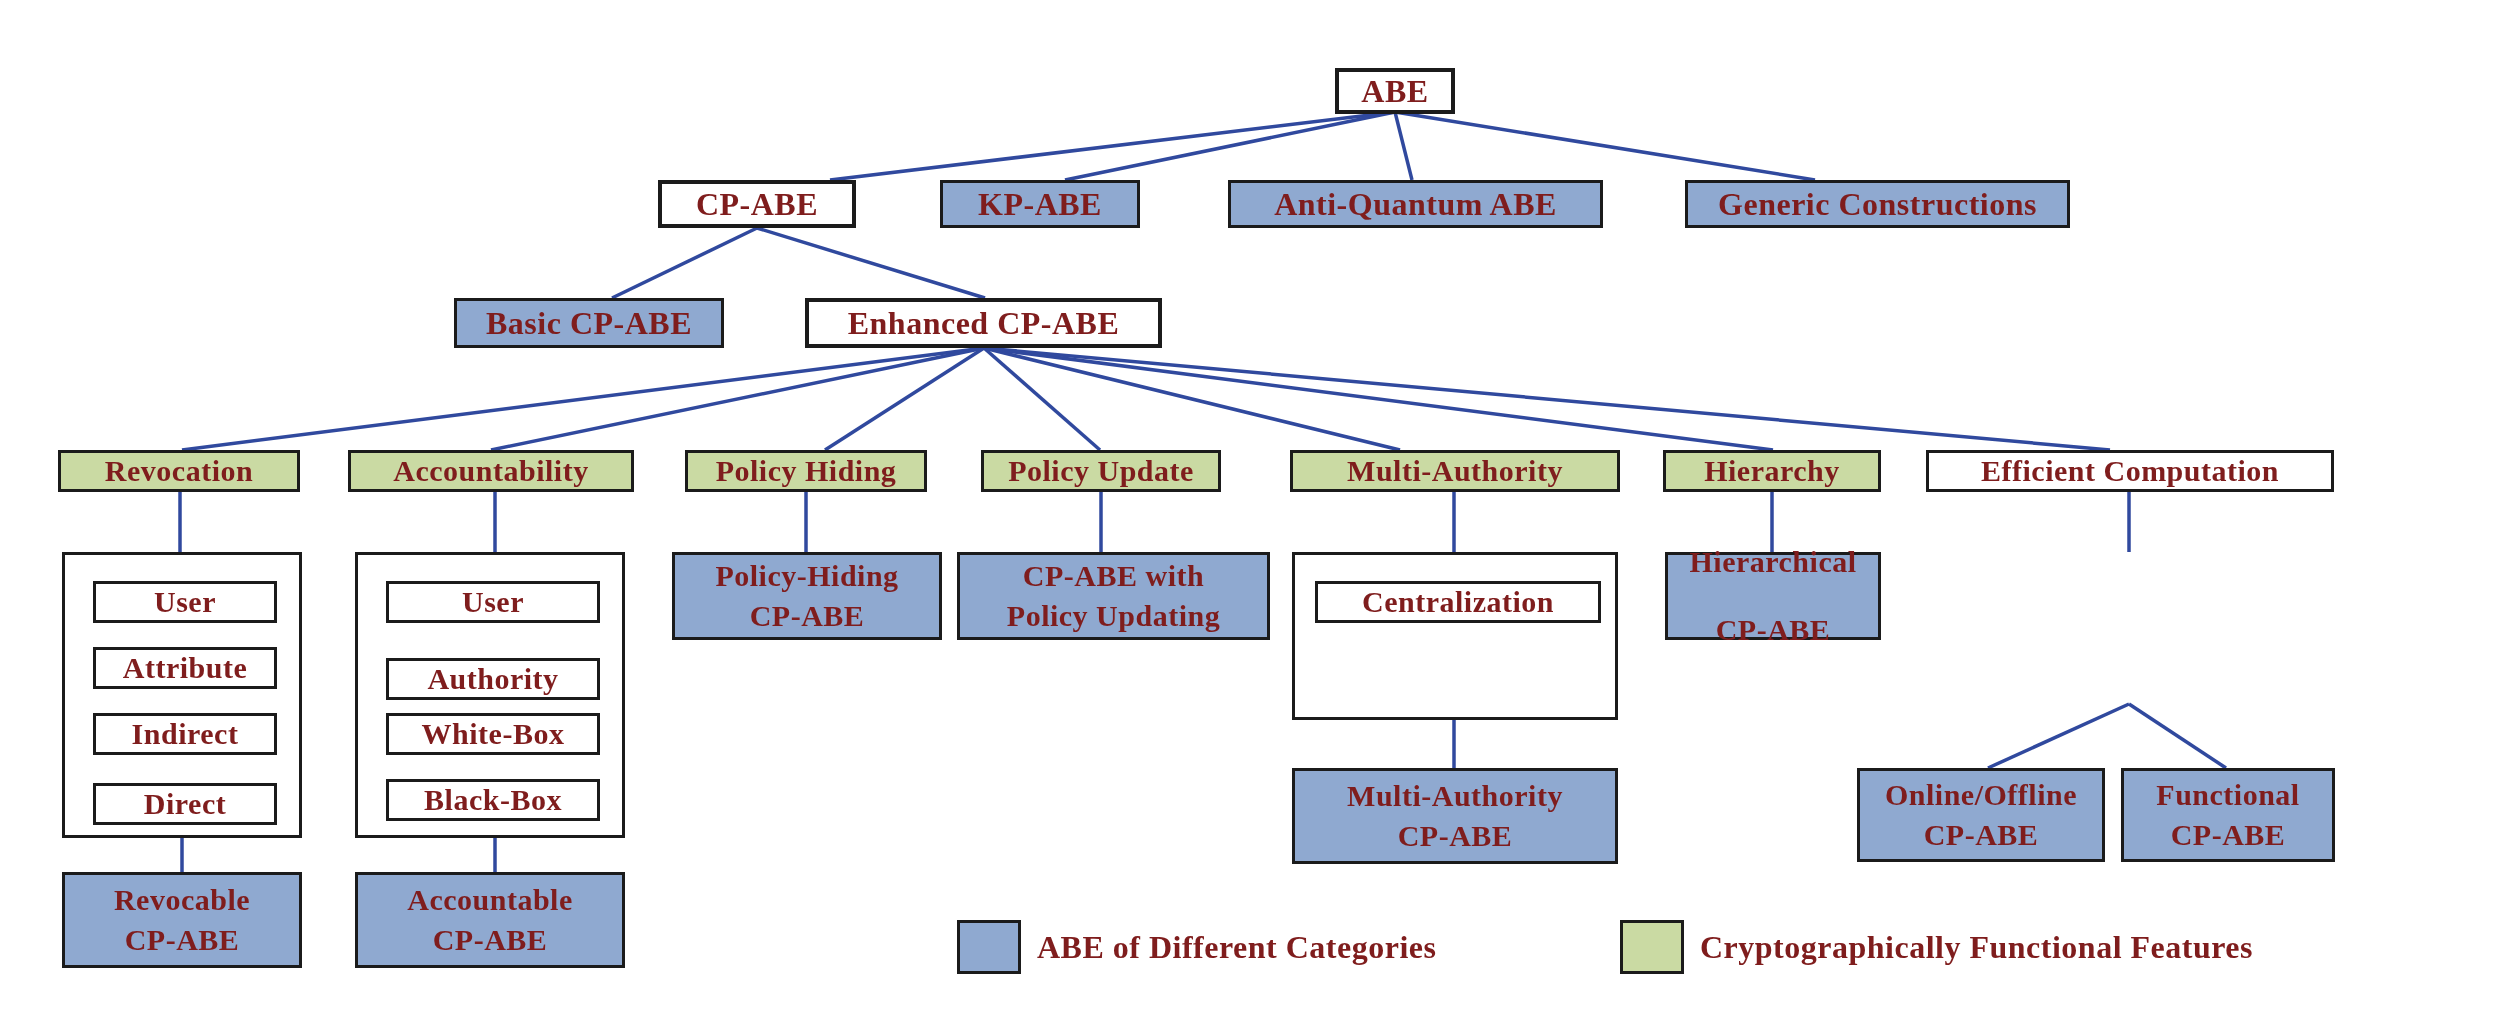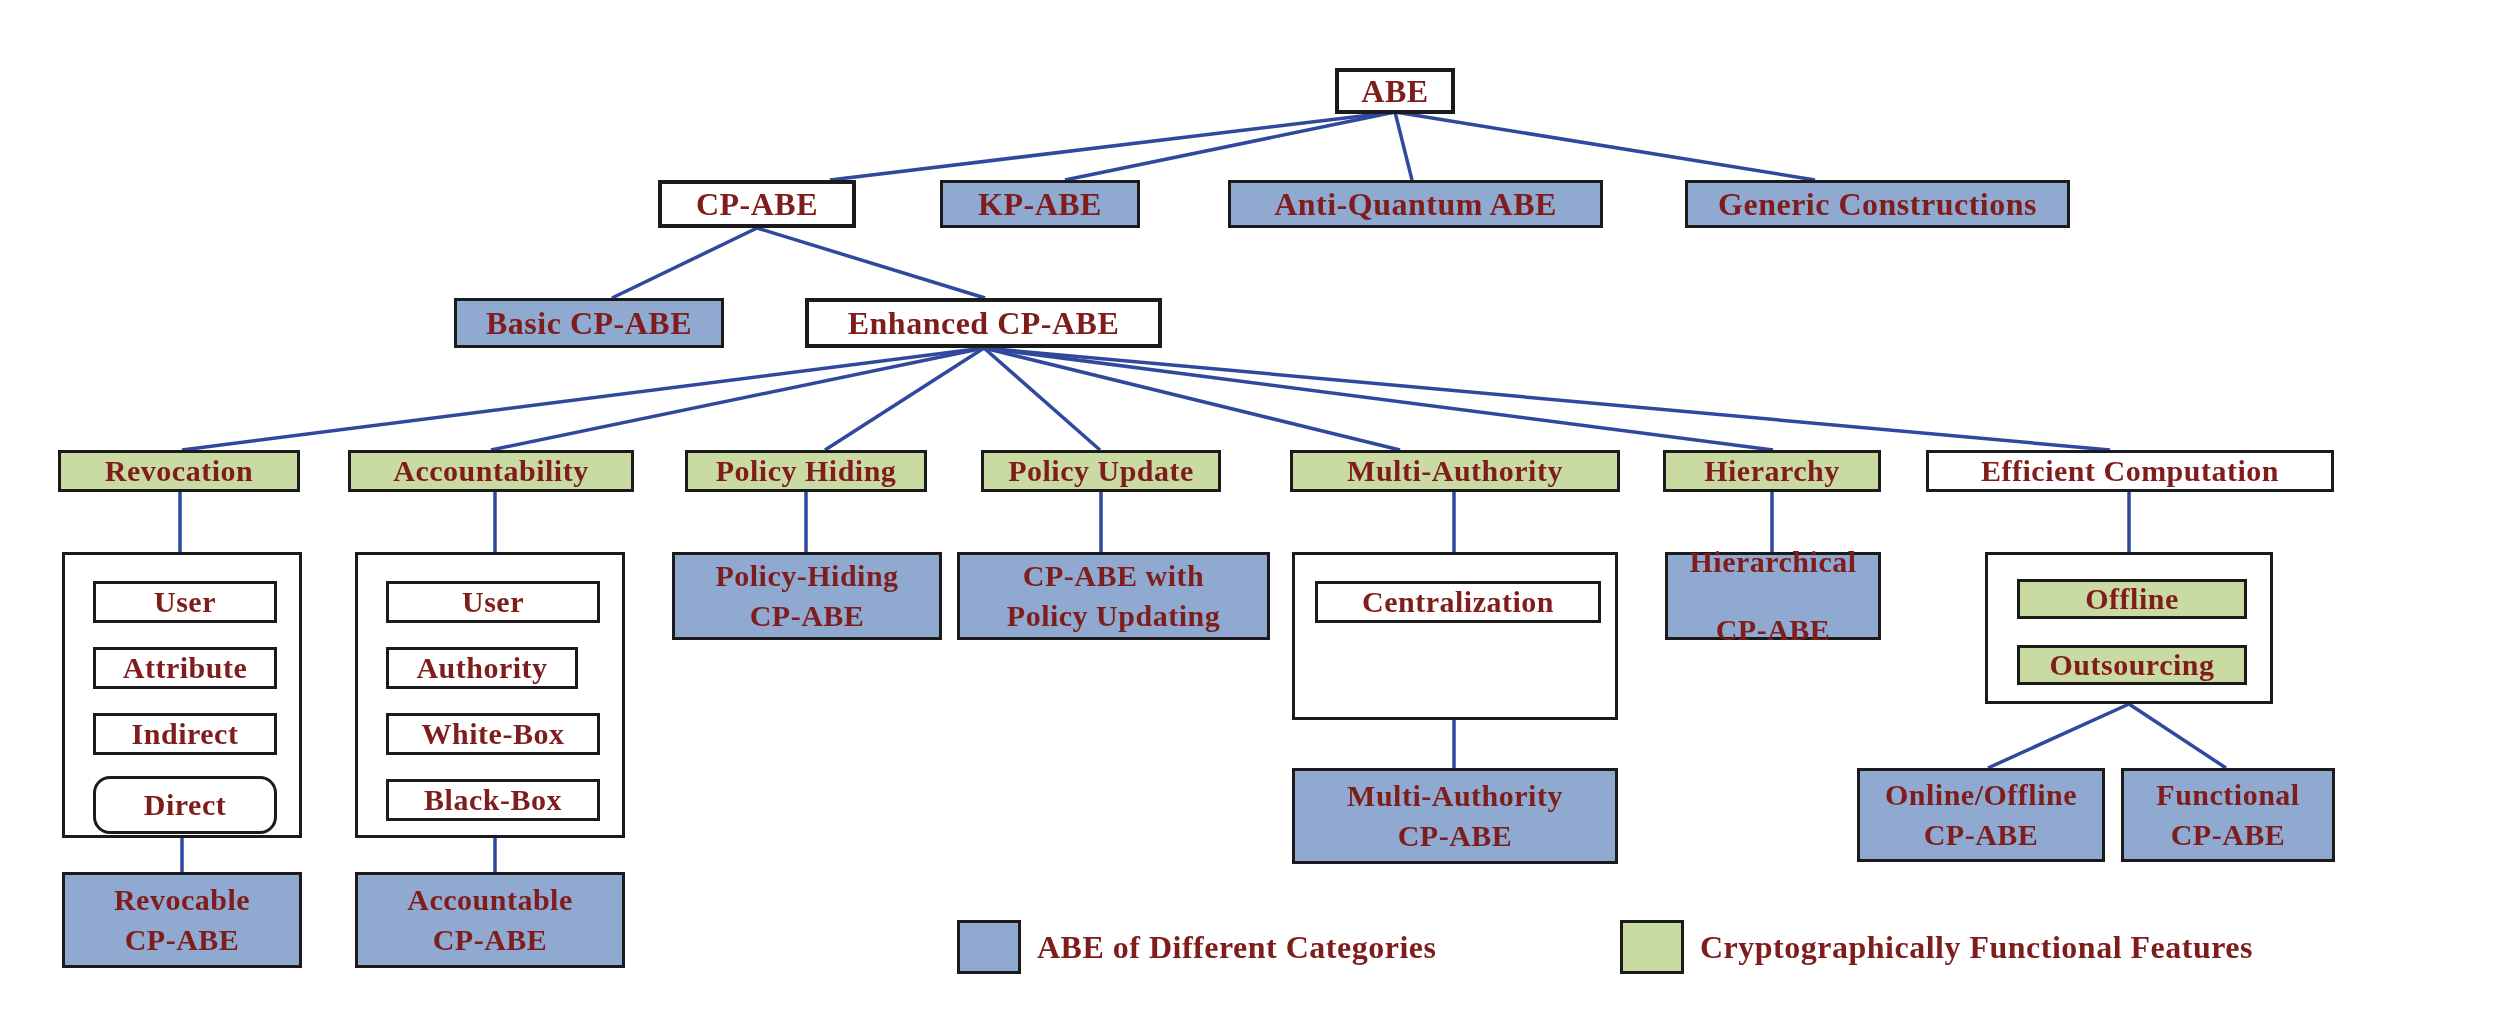--- a/index.html
+++ b/index.html
@@ -81,30 +81,30 @@
   <div class="box green f30" style="left:685px;top:450px;width:242px;height:42px;">Policy Hiding</div>
   <div class="box green f30" style="left:981px;top:450px;width:240px;height:42px;">Policy Update</div>
   <div class="box green f30" style="left:1290px;top:450px;width:330px;height:42px;">Multi-Authority</div>
   <div class="box green f30" style="left:1663px;top:450px;width:218px;height:42px;">Hierarchy</div>
   <div class="box white f30" style="left:1926px;top:450px;width:408px;height:42px;">Efficient Computation</div>
 
   <div class="box container" style="left:62px;top:552px;width:240px;height:286px;">
     <div class="box white f30" style="left:28px;top:26px;width:184px;height:42px;">User</div>
     <div class="box white f30" style="left:28px;top:92px;width:184px;height:42px;">Attribute</div>
     <div class="box white f30" style="left:28px;top:158px;width:184px;height:42px;">Indirect</div>
-    <div class="box white f30" style="left:28px;top:221px;width:184px;height:58px;border-radius:17px;">Direct</div>
+    <div class="box white f30" style="left:28px;top:228px;width:184px;height:42px;">Direct</div>
   </div>
   <div class="box blue two" style="left:62px;top:872px;width:240px;height:96px;">
     <span>Revocable</span>
     <span>CP-ABE</span>
   </div>
 
   <div class="box container" style="left:355px;top:552px;width:270px;height:286px;">
     <div class="box white f30" style="left:28px;top:26px;width:214px;height:42px;">User</div>
-    <div class="box white f30" style="left:28px;top:92px;width:192px;height:42px;">Authority</div>
+    <div class="box white f30" style="left:28px;top:103px;width:214px;height:42px;">Authority</div>
     <div class="box white f30" style="left:28px;top:158px;width:214px;height:42px;">White-Box</div>
     <div class="box white f30" style="left:28px;top:224px;width:214px;height:42px;">Black-Box</div>
   </div>
   <div class="box blue two" style="left:355px;top:872px;width:270px;height:96px;">
     <span>Accountable</span>
     <span>CP-ABE</span>
   </div>
 
   <div class="box blue two" style="left:672px;top:552px;width:270px;height:88px;">
     <span>Policy-Hiding</span>
@@ -122,24 +122,20 @@
   <div class="box blue two" style="left:1292px;top:768px;width:326px;height:96px;">
     <span>Multi-Authority</span>
     <span>CP-ABE</span>
   </div>
 
   <div class="box blue two" style="left:1665px;top:552px;width:216px;height:88px;gap:28px;">
     <span>Hierarchical</span>
     <span>CP-ABE</span>
   </div>
 
-  <div class="box container" style="left:1985px;top:552px;width:288px;height:152px;">
-    <div class="box green f30" style="left:29px;top:24px;width:230px;height:40px;">Offline</div>
-    <div class="box green f30" style="left:29px;top:90px;width:230px;height:40px;">Outsourcing</div>
-  </div>
   <div class="box blue two" style="left:1857px;top:768px;width:248px;height:94px;">
     <span>Online/Offline</span>
     <span>CP-ABE</span>
   </div>
   <div class="box blue two" style="left:2121px;top:768px;width:214px;height:94px;">
     <span>Functional</span>
     <span>CP-ABE</span>
   </div>
 
   <div class="box blue" style="left:957px;top:920px;width:64px;height:54px;"></div>

